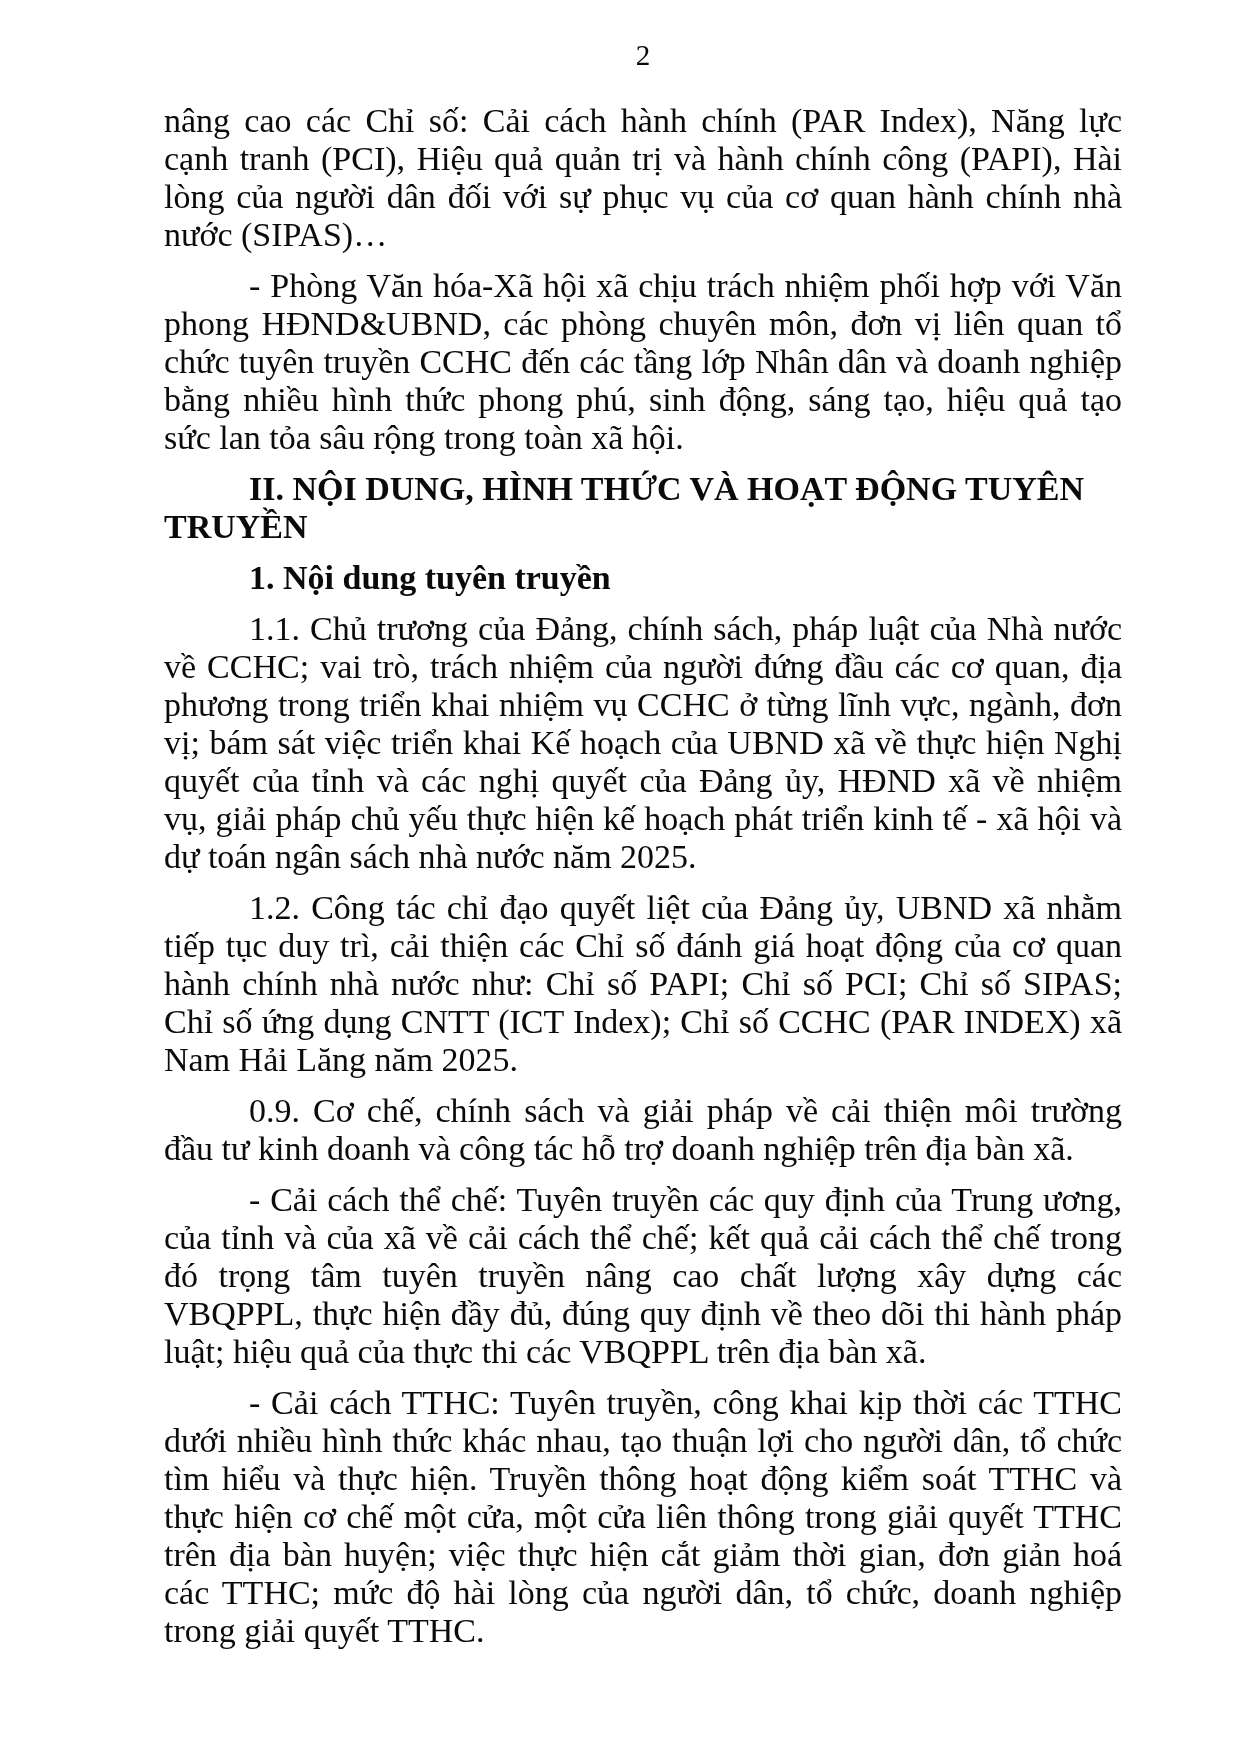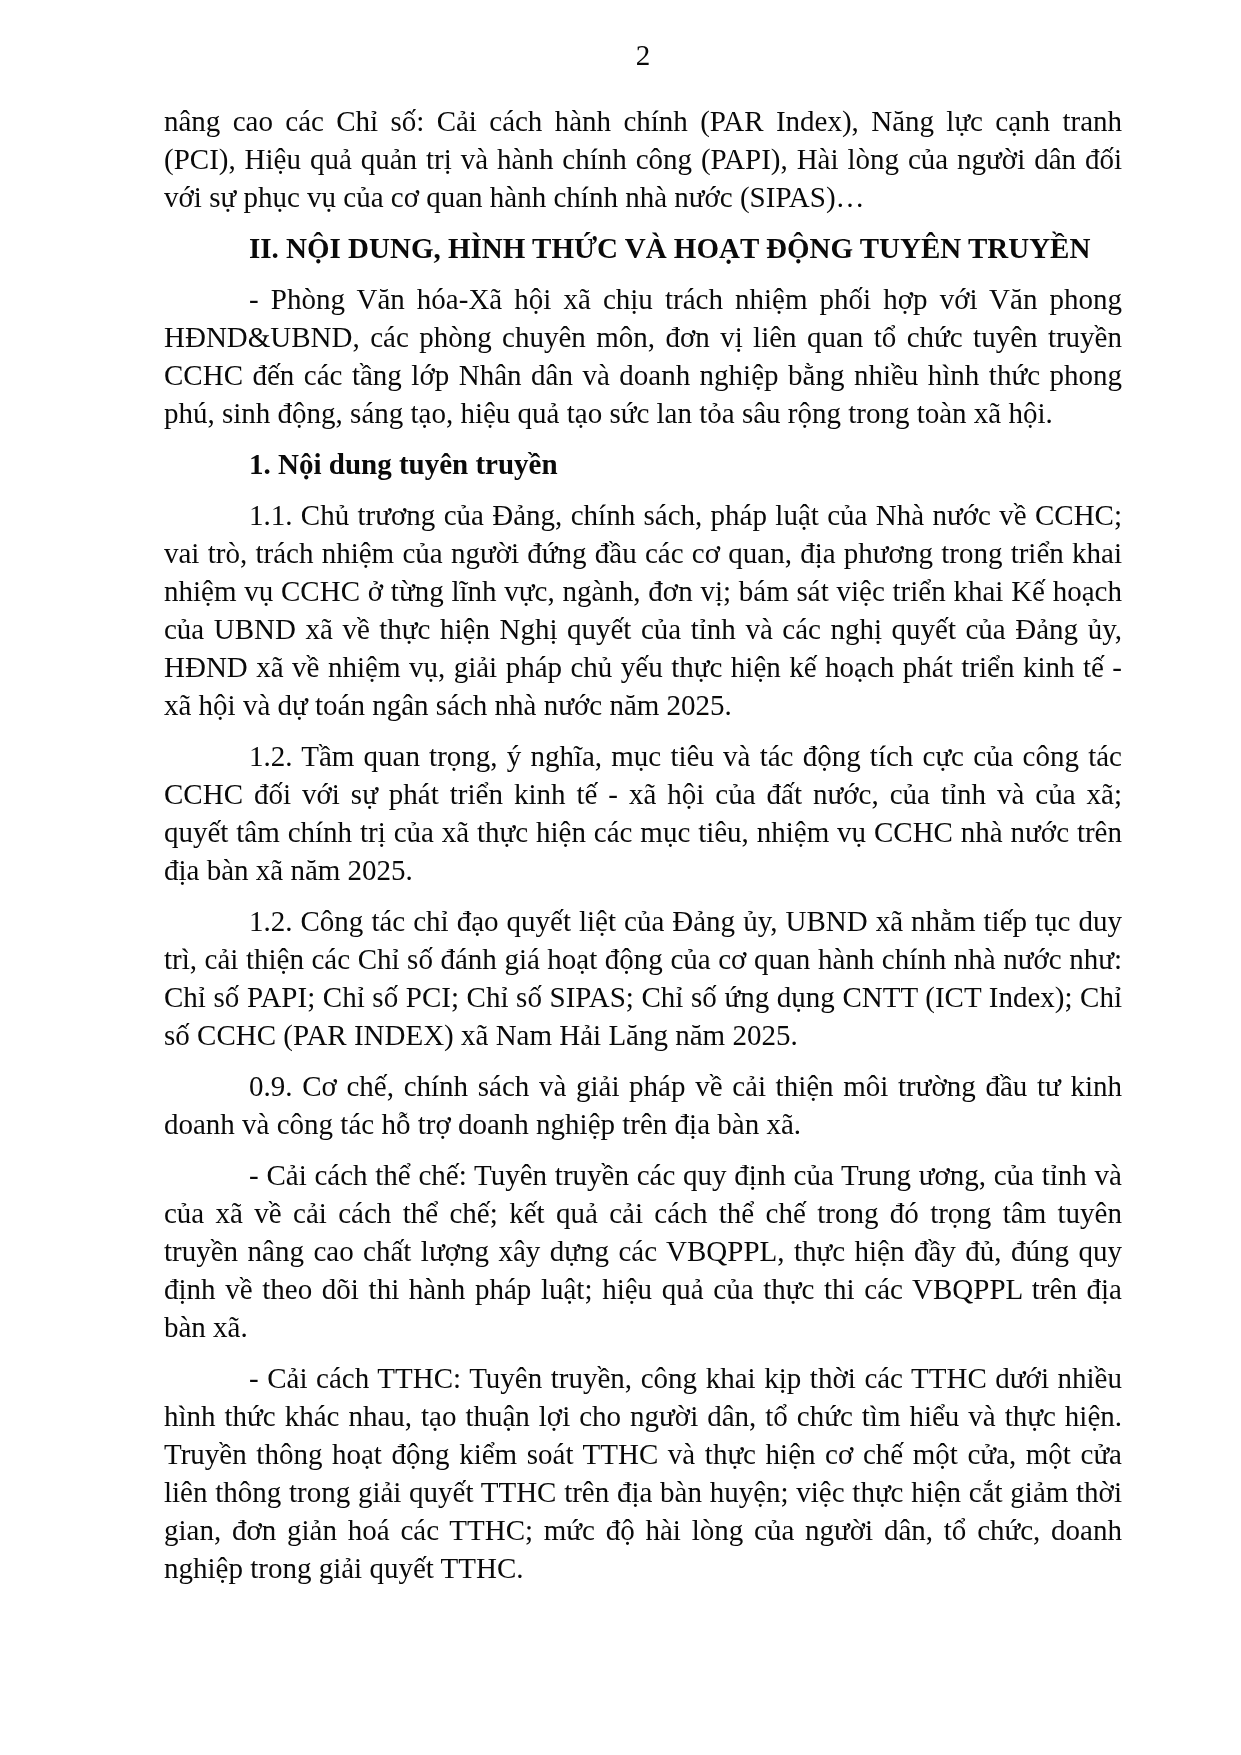--- a/index.html
+++ b/index.html
@@ -18,21 +18,21 @@
     color: #0a0a0a;
     overflow: hidden;
   }
   .page-number {
     text-align: center;
     font-size: 29px;
     line-height: 38px;
     margin: 0 0 28px 0;
   }
   .block {
-    font-size: 29px;
+    font-size: 34px;
     line-height: 38px;
     text-align: justify;
     text-indent: 85px;
     margin: 0 0 13px 0;
   }
   .block.continued {
     text-indent: 0;
   }
   .block.heading {
     font-weight: bold;
@@ -40,29 +40,28 @@
   }
 </style>
 </head>
 <body>
 
 <div class="page">
   <div class="page-number">2</div>
 
   <p class="block continued">nâng cao các Chỉ số: Cải cách hành chính (PAR Index), Năng lực cạnh tranh (PCI), Hiệu quả quản trị và hành chính công (PAPI), Hài lòng của người dân đối với sự phục vụ của cơ quan hành chính nhà nước (SIPAS)…</p>
 
+  <p class="block">- Phòng Văn hóa-Xã hội xã chịu trách nhiệm phối hợp với Văn phong HĐND&amp;UBND, các phòng chuyên môn, đơn vị liên quan tổ chức tuyên truyền CCHC đến các tầng lớp Nhân dân và doanh nghiệp bằng nhiều hình thức phong phú, sinh động, sáng tạo, hiệu quả tạo sức lan tỏa sâu rộng trong toàn xã hội.</p>
+
   <p class="block heading">II. NỘI DUNG, HÌNH THỨC VÀ HOẠT ĐỘNG TUYÊN TRUYỀN</p>
-
-  <p class="block">- Phòng Văn hóa-Xã hội xã chịu trách nhiệm phối hợp với Văn phong HĐND&amp;UBND, các phòng chuyên môn, đơn vị liên quan tổ chức tuyên truyền CCHC đến các tầng lớp Nhân dân và doanh nghiệp bằng nhiều hình thức phong phú, sinh động, sáng tạo, hiệu quả tạo sức lan tỏa sâu rộng trong toàn xã hội.</p>
 
   <p class="block heading">1. Nội dung tuyên truyền</p>
 
   <p class="block">1.1. Chủ trương của Đảng, chính sách, pháp luật của Nhà nước về CCHC; vai trò, trách nhiệm của người đứng đầu các cơ quan, địa phương trong triển khai nhiệm vụ CCHC ở từng lĩnh vực, ngành, đơn vị; bám sát việc triển khai Kế hoạch của UBND xã về thực hiện Nghị quyết của tỉnh và các nghị quyết của Đảng ủy, HĐND xã về nhiệm vụ, giải pháp chủ yếu thực hiện kế hoạch phát triển kinh tế - xã hội và dự toán ngân sách nhà nước năm 2025.</p>
 
-  <p class="block">1.2. Tầm quan trọng, ý nghĩa, mục tiêu và tác động tích cực của công tác CCHC đối với sự phát triển kinh tế - xã hội của đất nước, của tỉnh và của xã; quyết tâm chính trị của xã thực hiện các mục tiêu, nhiệm vụ CCHC nhà nước trên địa bàn xã năm 2025.</p>
 
   <p class="block">1.2. Công tác chỉ đạo quyết liệt của Đảng ủy, UBND xã nhằm tiếp tục duy trì, cải thiện các Chỉ số đánh giá hoạt động của cơ quan hành chính nhà nước như: Chỉ số PAPI; Chỉ số PCI; Chỉ số SIPAS; Chỉ số ứng dụng CNTT (ICT Index); Chỉ số CCHC (PAR INDEX) xã Nam Hải Lăng năm 2025.</p>
 
   <p class="block">0.9. Cơ chế, chính sách và giải pháp về cải thiện môi trường đầu tư kinh doanh và công tác hỗ trợ doanh nghiệp trên địa bàn xã.</p>
 
 
   <p class="block">- Cải cách thể chế: Tuyên truyền các quy định của Trung ương, của tỉnh và của xã về cải cách thể chế; kết quả cải cách thể chế trong đó trọng tâm tuyên truyền nâng cao chất lượng xây dựng các VBQPPL, thực hiện đầy đủ, đúng quy định về theo dõi thi hành pháp luật; hiệu quả của thực thi các VBQPPL trên địa bàn xã.</p>
 
   <p class="block">- Cải cách TTHC: Tuyên truyền, công khai kịp thời các TTHC dưới nhiều hình thức khác nhau, tạo thuận lợi cho người dân, tổ chức tìm hiểu và thực hiện. Truyền thông hoạt động kiểm soát TTHC và thực hiện cơ chế một cửa, một cửa liên thông trong giải quyết TTHC trên địa bàn huyện; việc thực hiện cắt giảm thời gian, đơn giản hoá các TTHC; mức độ hài lòng của người dân, tổ chức, doanh nghiệp trong giải quyết TTHC.</p>
 </div>

